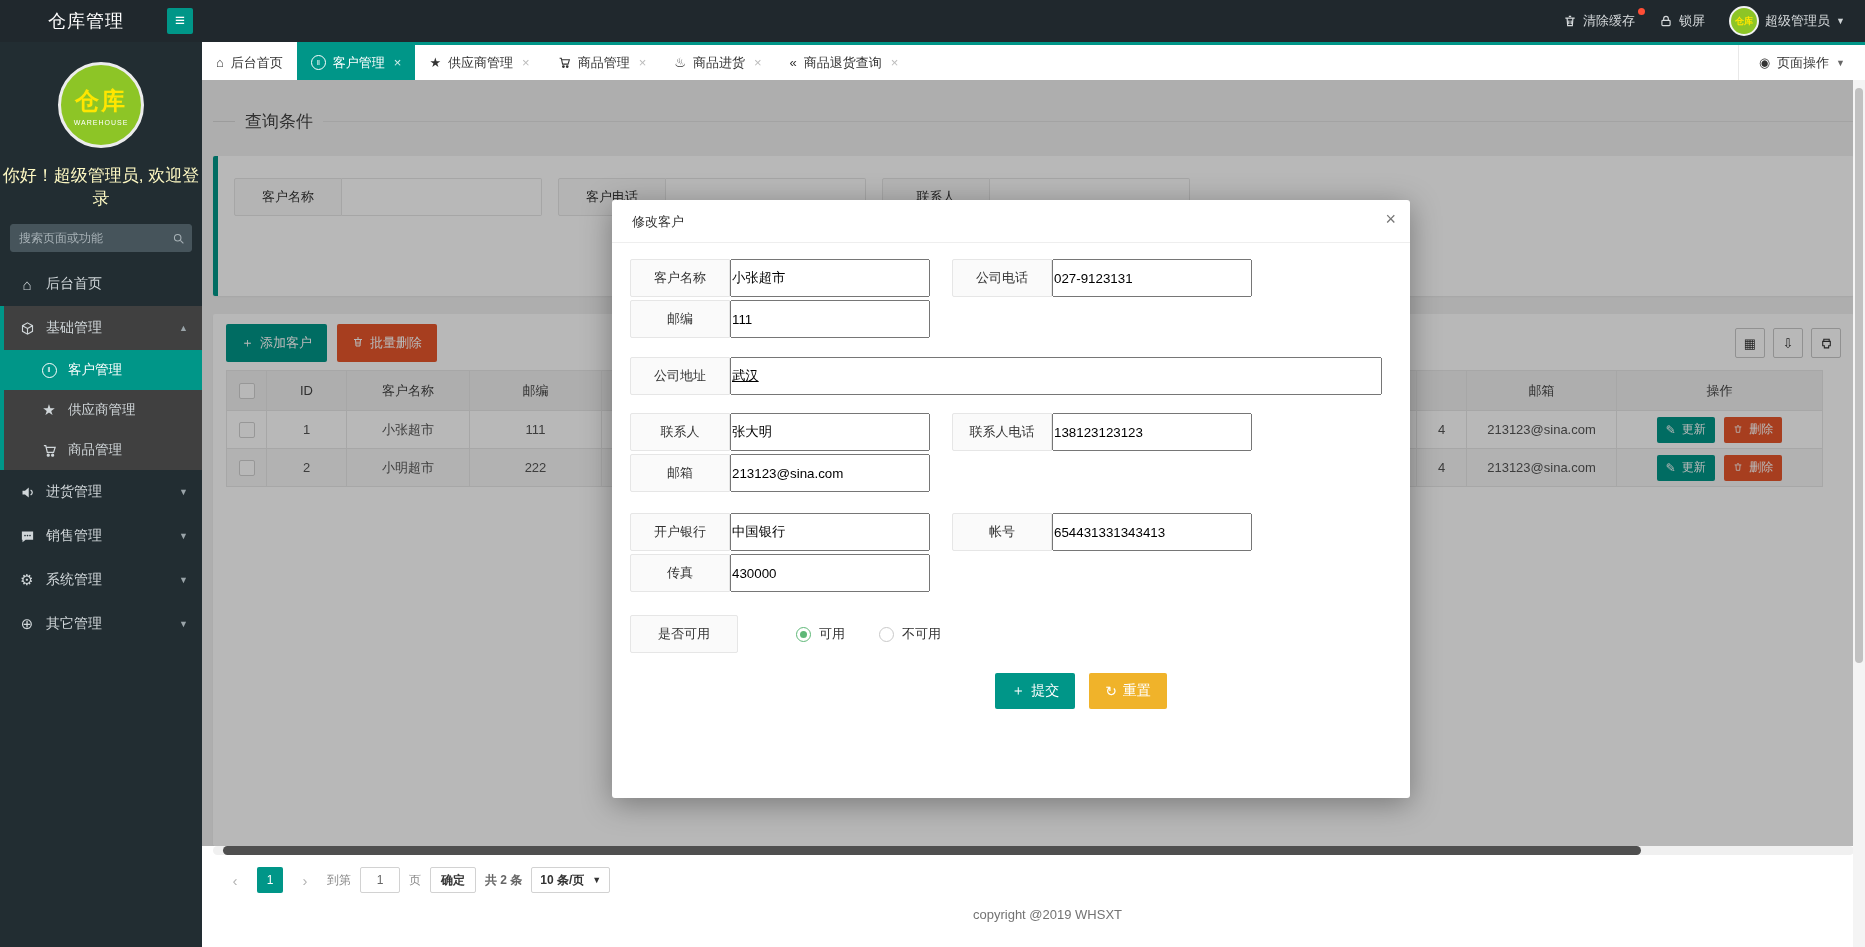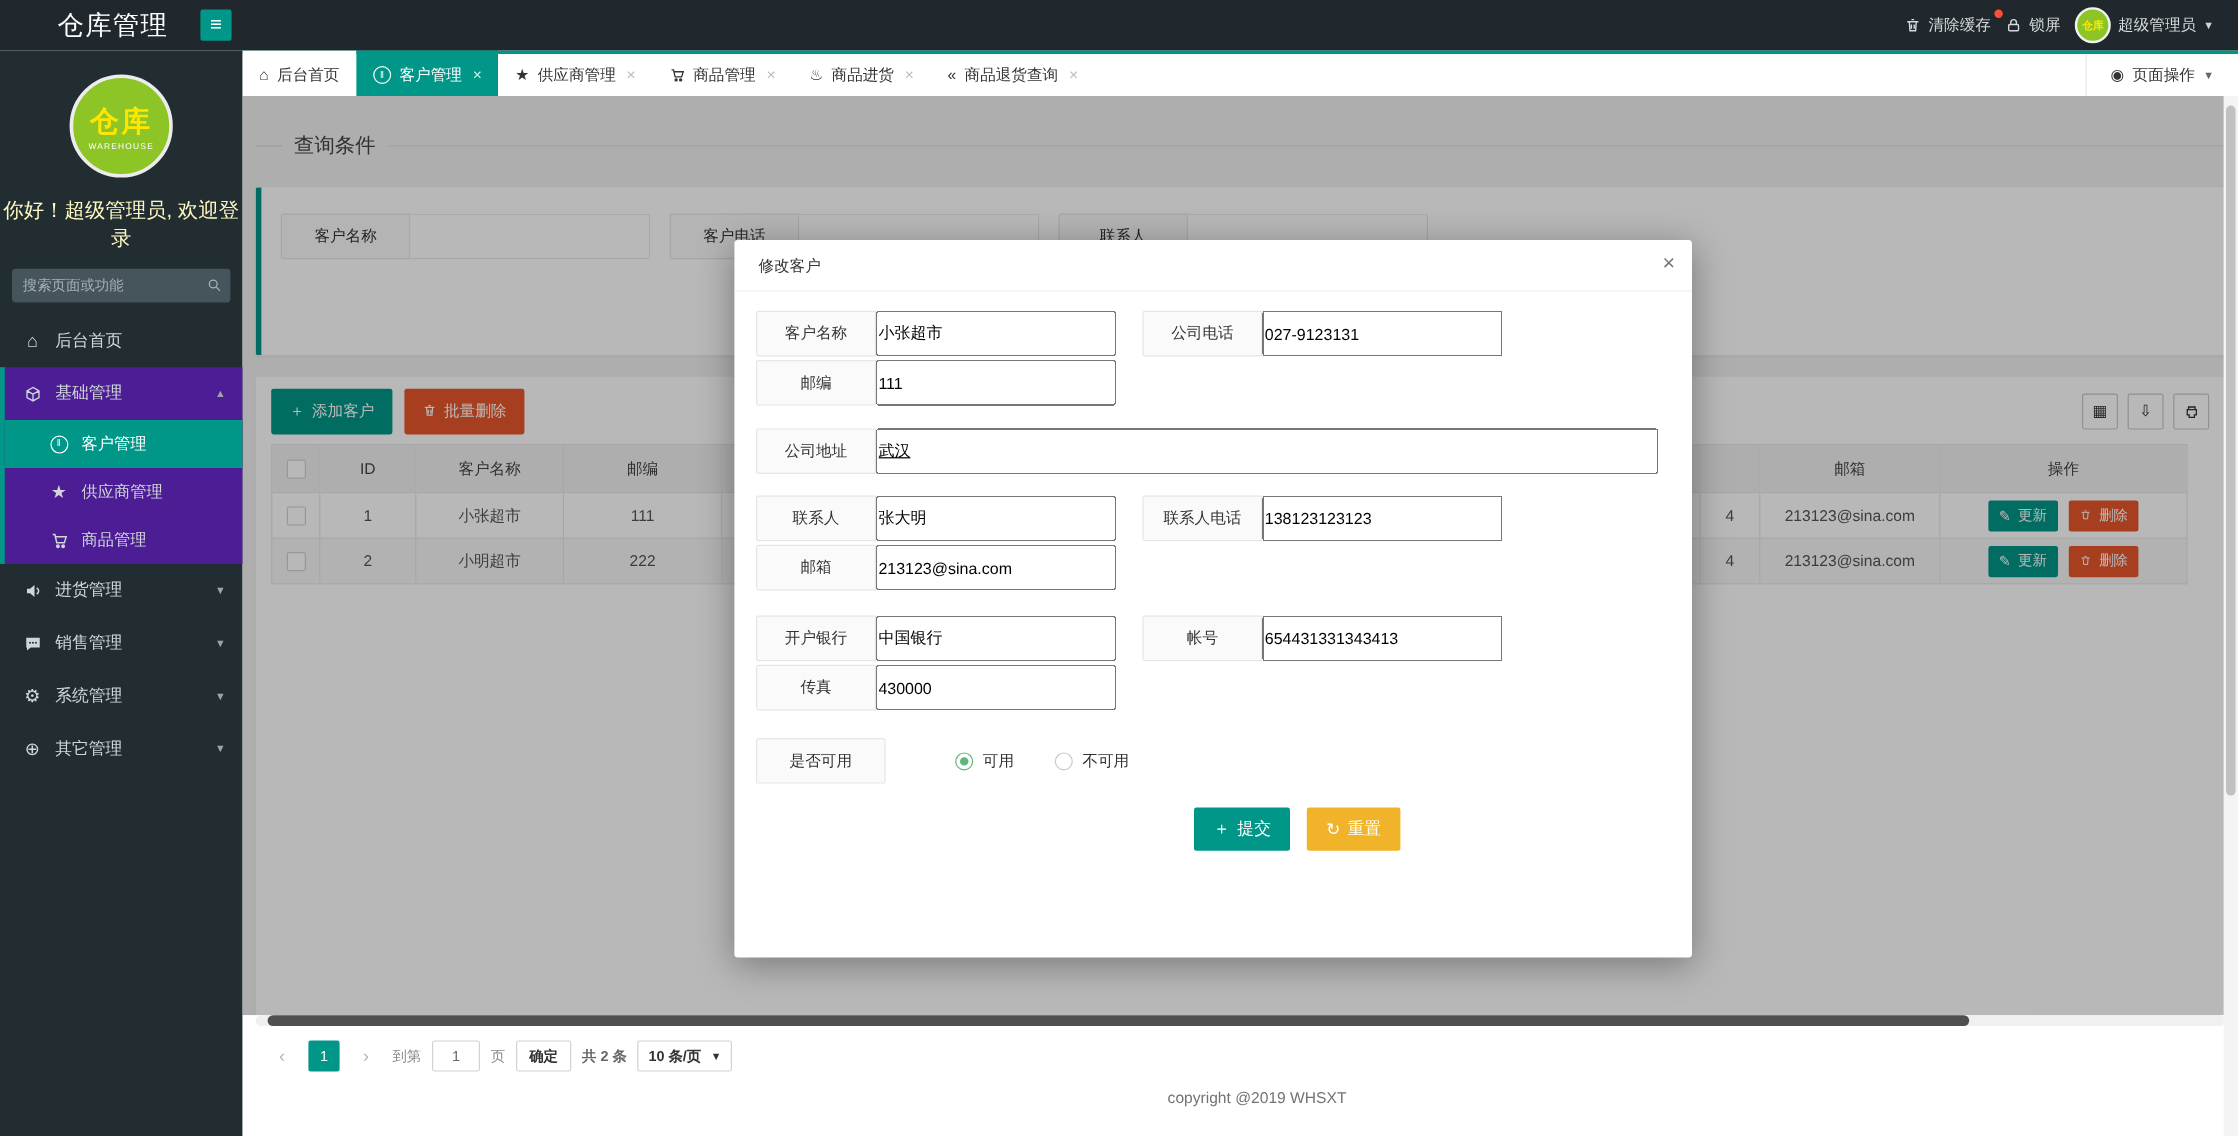--- a/index.html
+++ b/index.html
@@ -5,24 +5,24 @@
   * { margin:0; padding:0; box-sizing:border-box; }
   html,body { width:1865px; height:947px; overflow:hidden; background:#f2f2f2;
     font-family:"Liberation Sans","DejaVu Sans",sans-serif; }
   .root { position:relative; width:1865px; height:947px; }
 
   
   .header { position:absolute; top:0; left:0; right:0; height:42px; background:#20282d;
     display:flex; align-items:center; z-index:20; }
   .header-left { width:202px; display:flex; align-items:center; justify-content:space-between;
     padding:0 9px 0 48px; }
-  .app-title { color:#fff; font-size:22px; letter-spacing:1px; }
+  .app-title { color:#fff; font-size:18px; letter-spacing:1px; }
   .hamburger { width:26px; height:26px; background:#009688; border-radius:2px; color:#fff;
     display:flex; align-items:center; justify-content:center; font-size:17px; cursor:pointer; }
-  .header-right { margin-left:auto; display:flex; align-items:center; gap:12px; padding-right:20px;
+  .header-right { margin-left:auto; display:flex; align-items:center; gap:24px; padding-right:20px;
     color:#d6dadc; font-size:13px; }
   .hitem { display:flex; align-items:center; gap:6px; cursor:pointer; position:relative; }
   .hitem svg { display:block; }
   .red-dot { position:absolute; top:-4px; right:-10px; width:7px; height:7px; border-radius:50%;
     background:#ff4e36; }
   .avatar { width:30px; height:30px; border-radius:50%; background:#8dc526; display:flex;
     align-items:center; justify-content:center; color:#ffe600; font-weight:bold; font-size:9px;
     border:2px solid #f2f2f2; }
   .caret-down-sm { font-size:9px; color:#cfd4d6; }
 
@@ -40,21 +40,21 @@
   .side-search input { width:100%; height:28px; background:#46545b; border:1px solid #46545b;
     border-radius:3px; color:#cfd6d9; font-size:12px; padding:0 26px 0 8px; outline:none;
     font-family:inherit; }
   .side-search input::placeholder { color:#a7b1b6; }
   .side-search .sicon { position:absolute; right:7px; top:7px; color:#a7b1b6; }
   .menu { margin-top:8px; color:#d0d6d9; font-size:14px; }
   .mitem { height:44px; display:flex; align-items:center; padding:0 14px 0 16px; cursor:pointer; }
   .mitem .micon { width:22px; display:inline-flex; justify-content:center; margin-right:8px;
     font-size:15px; }
   .mitem .mcaret { margin-left:auto; font-size:9px; color:#9aa4a9; }
-  .mgroup { border-left:4px solid #009688; background:#4c1d95; }
+  .mgroup { border-left:4px solid #009688; background:#404040; }
   .mgroup .mitem { padding-left:12px; }
   .msub { }
   .msub .mitem { height:40px; padding-left:34px; font-size:13.5px; }
   .mitem.active { background:#009688; color:#fff; }
   .pause-circle { width:15px; height:15px; border:1px solid currentColor; border-radius:50%;
     display:inline-flex; align-items:center; justify-content:center; font-size:8px; line-height:1; }
 
   
   .main { position:absolute; top:42px; left:202px; right:0; bottom:0; background:#f2f2f2; }
   .tabbar { height:38px; background:#fff; border-top:3px solid #009688; display:flex;

